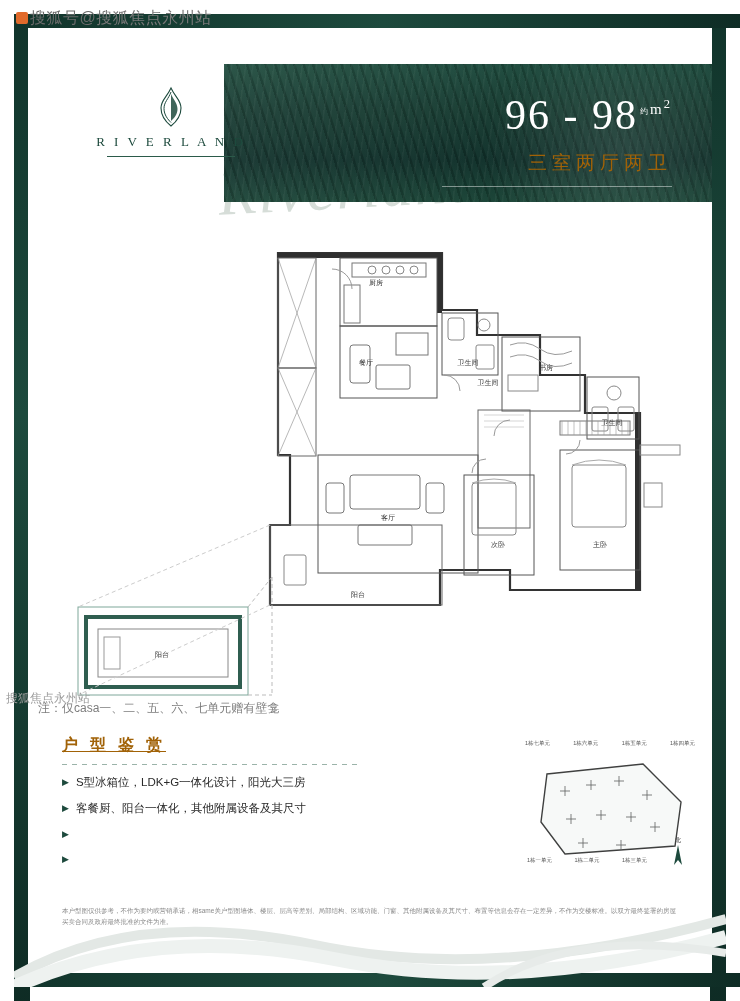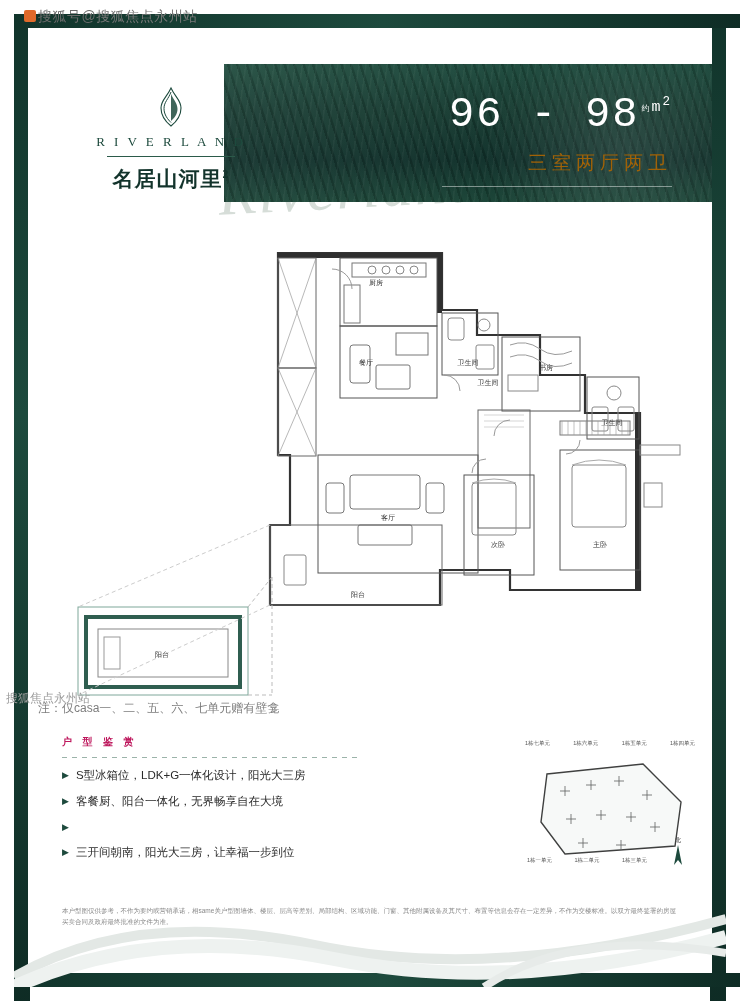--- a/index.html
+++ b/index.html
@@ -33,22 +33,22 @@
     position:absolute; left:0; bottom:0; width:740px; height:14px;
     background: linear-gradient(90deg,#11342b 0%, #1d4a3d 50%, #0e2b24 100%);
   }
   .inner-white {
     position:absolute; left:14px; top:14px; right:14px; bottom:14px;
     background:#fff;
   }
 
   
   .watermark {
-    position:absolute; left:24px; top:8px;
-    font-size:14px; color:#6b6b6b; letter-spacing:0.5px;
+    position:absolute; left:16px; top:8px;
+    font-size:16px; color:#6b6b6b; letter-spacing:0.5px;
     z-index: 60;
     white-space: nowrap;
   }
   .watermark .wm-logo {
     display:inline-block; width:12px; height:12px;
     background:#e06a2b; border-radius:2px; margin-right:2px;
     vertical-align:-1px;
     position:relative;
   }
   .watermark .wm-sub { color:#777; }
@@ -111,21 +111,21 @@
     font-style:italic; font-size:62px; color:#cfd8d2;
     letter-spacing:2px; z-index: 9; opacity:.85;
     transform: rotate(-3deg);
   }
 
   .header-right {
     position:absolute; right:40px; top:30px; text-align:right; z-index:13;
     color:#ffffff;
   }
   .area-line {
-    font-family:Liberation Mono, monospace;
+    font-family:Liberation Serif, serif;
     font-size:42px; letter-spacing:2px; line-height:1;
     white-space:nowrap;
   }
   .area-line .unit {
     font-size:15px; vertical-align: super; margin-left:2px;
   }
   .area-line .unit small { font-size:8px; }
   .layout-line {
     margin-top:14px;
     font-family:"Liberation Serif", serif;
@@ -143,21 +143,21 @@
   .plan-note {
     position:absolute; left:38px; top:700px; font-size:12px; color:#7d7d7d;
   }
 
   
   .appraisal {
     position:absolute; left:62px; top:735px; width:330px;
   }
   .appraisal-title {
     font-family:"Liberation Serif", serif;
-    font-size:10px; color:#be185d; letter-spacing:4px; font-weight:bold;
+    font-size:16px; color:#a16207; letter-spacing:4px; font-weight:bold;text-decoration:underline;
   }
   .dash-rule {
     margin:8px 0 10px; height:1px; width:300px;
     background: repeating-linear-gradient(90deg,#9bb3a9 0 5px, rgba(0,0,0,0) 5px 10px);
   }
   .point {
     display:flex; align-items:flex-start; gap:7px;
     font-size:11.5px; color:#2a2a2a; margin-bottom:11px; line-height:1.3;
   }
   .point .tri {
@@ -217,23 +217,20 @@
   <div class="brand">
     <div class="brand-mark">
       <svg width="44" height="42" viewBox="0 0 44 42">
         <path d="M22 2 C18 11, 12 14, 12 22 C12 30, 17 36, 22 40 C27 36, 32 30, 32 22 C32 14, 26 11, 22 2 Z" fill="none" stroke="#1d4a3d" stroke-width="1.1"></path>
         <path d="M22 6 C19.5 13, 15 16, 15 22.5 C15 29, 19 33.5, 22 36.5" fill="none" stroke="#1d4a3d" stroke-width="1"></path>
         <path d="M22 8 C24.5 14, 28.5 17, 28.5 23 C28.5 28, 25.5 32, 22 35" fill="#1d4a3d" opacity=".85"></path>
       </svg>
     </div>
     <div class="brand-en">R I V E R L A N D</div>
     <div class="brand-rule"></div>
-    <div class="brand-cn">
-      <span>名居山河里</span><sup>2</sup>
-    </div>
   </div>
 
   <div class="header-right">
     <div class="area-line">
       <span>96 - 98</span><span class="unit"><small>约</small><span>m</span><sup>2</sup></span>
     </div>
     <div class="layout-line">三室两厅两卫</div>
     <div class="hdr-rule"></div>
   </div>
 </div>
@@ -345,28 +342,27 @@
 <div class="appraisal">
   <div class="appraisal-title">户 型 鉴 赏</div>
   <div class="dash-rule"></div>
 
   <div class="point">
     <span class="tri">▶</span>
     <span>S型冰箱位，LDK+G一体化设计，阳光大三房</span>
   </div>
   <div class="point">
     <span class="tri">▶</span>
-    <span>客餐厨、阳台一体化，无界畅享自在大境</span>
+    <span>客餐厨、阳台一体化，其他附属设备及其尺寸</span>
   </div>
   <div class="point">
     <span class="tri">▶</span>
   </div>
   <div class="point">
     <span class="tri">▶</span>
-    <span>三开间朝南，阳光大三房，让幸福一步到位</span>
   </div>
 </div>
 
 <div class="sitemap">
   <div class="sitemap-legend">
     <span>1栋七单元</span>
     <span>1栋六单元</span>
     <span>1栋五单元</span>
     <span>1栋四单元</span>
   </div>

